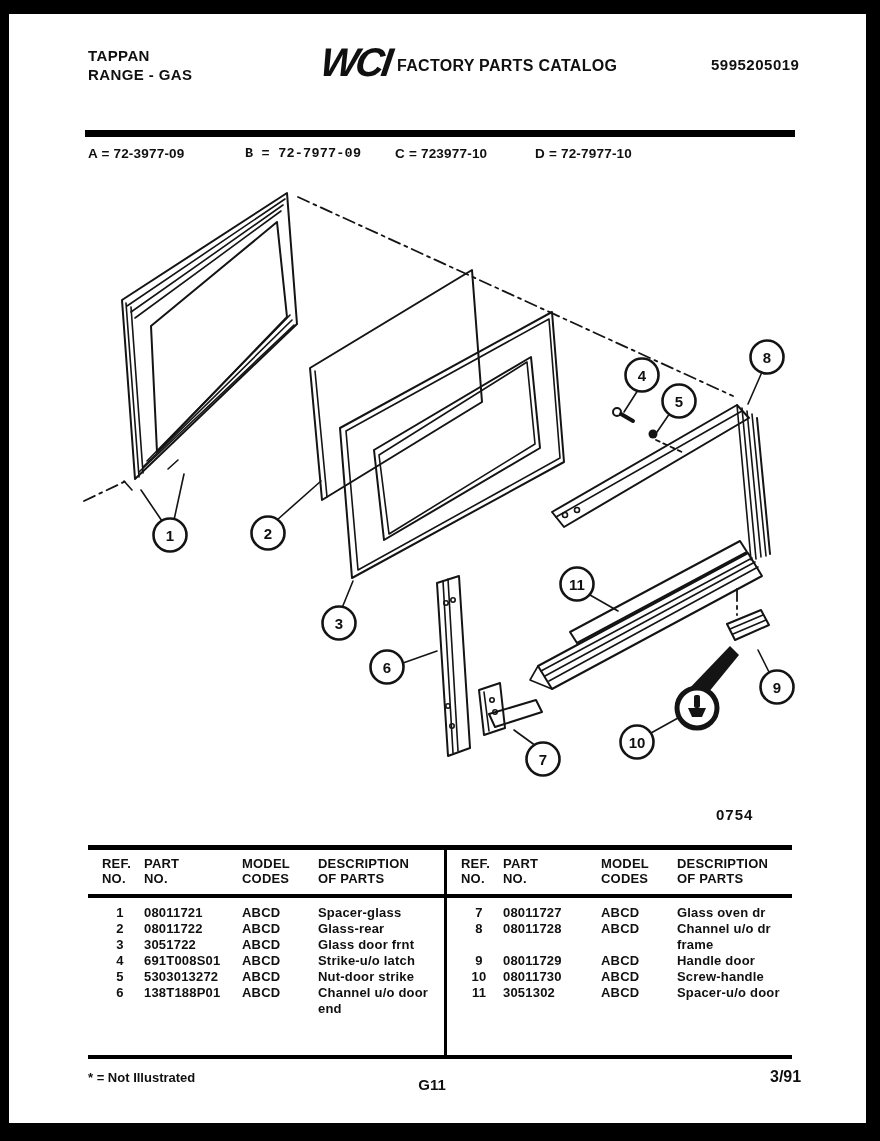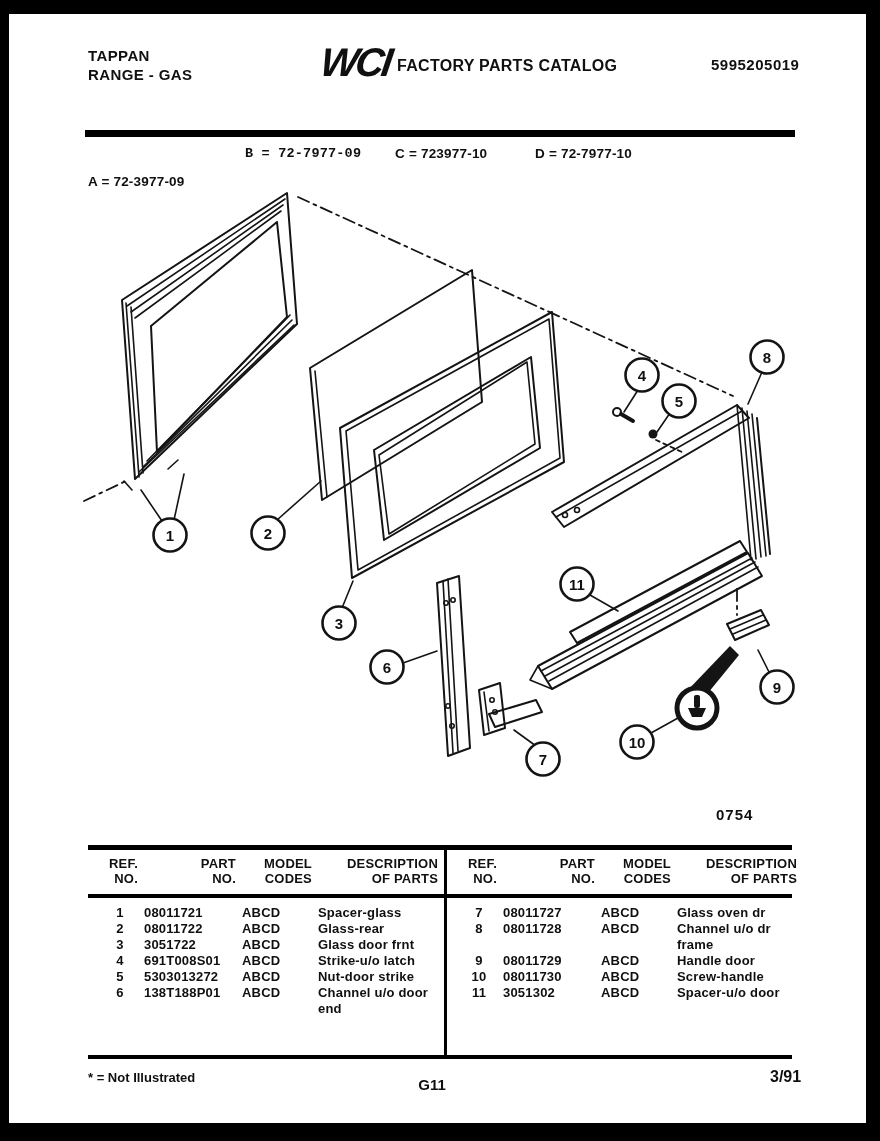--- a/index.html
+++ b/index.html
@@ -19,40 +19,40 @@
 
   .brand{left:88px;top:46px;font-size:15px;line-height:19px;letter-spacing:.4px;}
   .logo{left:321px;top:42px;font-size:40px;font-style:italic;font-weight:bold;
         letter-spacing:-3px;transform:skewX(-8deg);line-height:40px;}
   .cat-title{left:397px;top:57px;font-size:16px;letter-spacing:.3px;}
   .pubnum{left:711px;top:56px;font-size:15px;letter-spacing:.5px;}
 
   .rule{left:85px;top:130px;width:710px;height:7px;background:#000;}
   .codes{left:88px;top:146px;width:704px;font-size:13.5px;letter-spacing:.2px;}
   .codes span{position:absolute;white-space:nowrap;}
-  .codes .c0{left:0;margin-top:28px;}   .codes .c1{left:157px;font-family:Liberation Mono, monospace;}
+  .codes .c0{left:0;}   .codes .c1{left:157px;font-family:Liberation Mono, monospace;}
   .codes .c2{left:307px;}.codes .c3{left:447px;}
 
   svg{position:absolute;left:70px;top:185px;}
   svg *{vector-effect:non-scaling-stroke;}
   .ln{stroke:#141414;stroke-width:2;fill:none;stroke-linecap:round;stroke-linejoin:round;}
   .thin{stroke-width:1.6;}
   .fillb{fill:#141414;stroke:none;}
   .dd{stroke-dasharray:12 5 3 5;stroke-width:1.8;}
   .dot{stroke-dasharray:4 4;stroke-width:1.8;}
   .callout circle{fill:#fff;stroke:#141414;stroke-width:2.6;}
   svg text{font:bold 15px "Liberation Sans",sans-serif;fill:#101010;text-anchor:middle;}
 
   .fig-num{left:716px;top:806px;font-size:15px;letter-spacing:1px;}
 
   .ptable{left:88px;top:845px;width:704px;border-top:5px solid #000;border-bottom:4px solid #000;display:flex;}
   .t-half{width:359px;}
   .t-half.rgt{width:345px;border-left:3px solid #000;}
   .t-head{display:grid;grid-template-columns:36px 92px 70px 120px;column-gap:6px;
-          padding:6px 0 8px 14px;border-bottom:4px solid #000;font-size:13px;line-height:15px;letter-spacing:.2px;text-align:right;}
+          padding:6px 0 8px 14px;border-bottom:4px solid #000;font-size:13px;line-height:15px;letter-spacing:.2px;}
   .t-head span{display:block;}
   .t-body{height:150px;padding:7px 0 0 14px;font-size:13px;line-height:16px;}
   .t-row{display:grid;grid-template-columns:36px 92px 70px 120px;column-gap:6px;letter-spacing:.2px;}
   .t-row .ref{text-align:center;}
 
   .footer-legend{left:88px;top:1070px;font-size:13px;}
   .footer-page{left:0;top:1076px;width:864px;text-align:center;font-size:15px;}
   .footer-date{left:770px;top:1068px;font-size:16px;}
 </style>
 </head>

